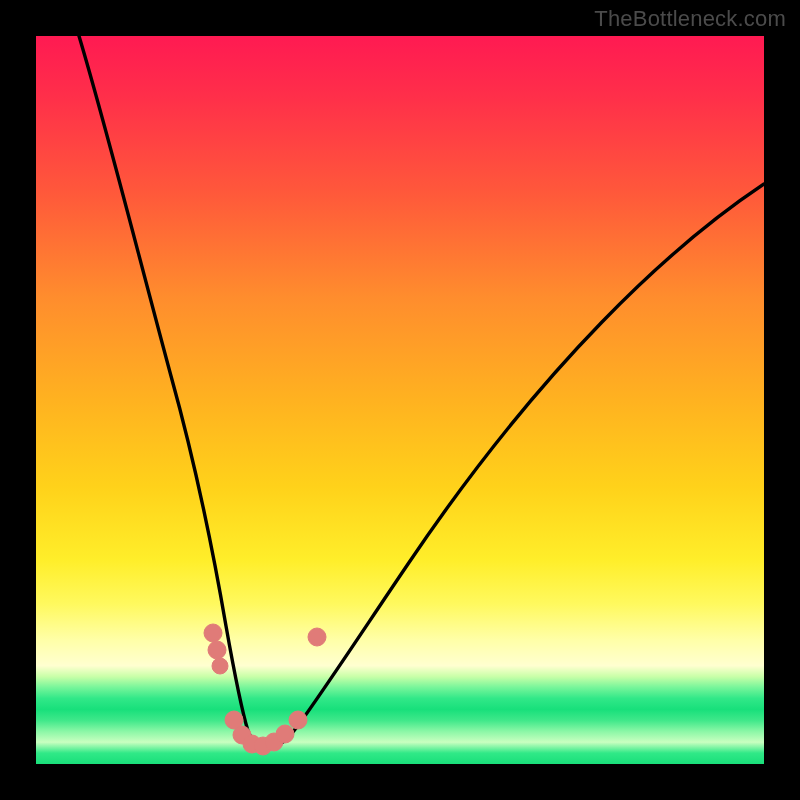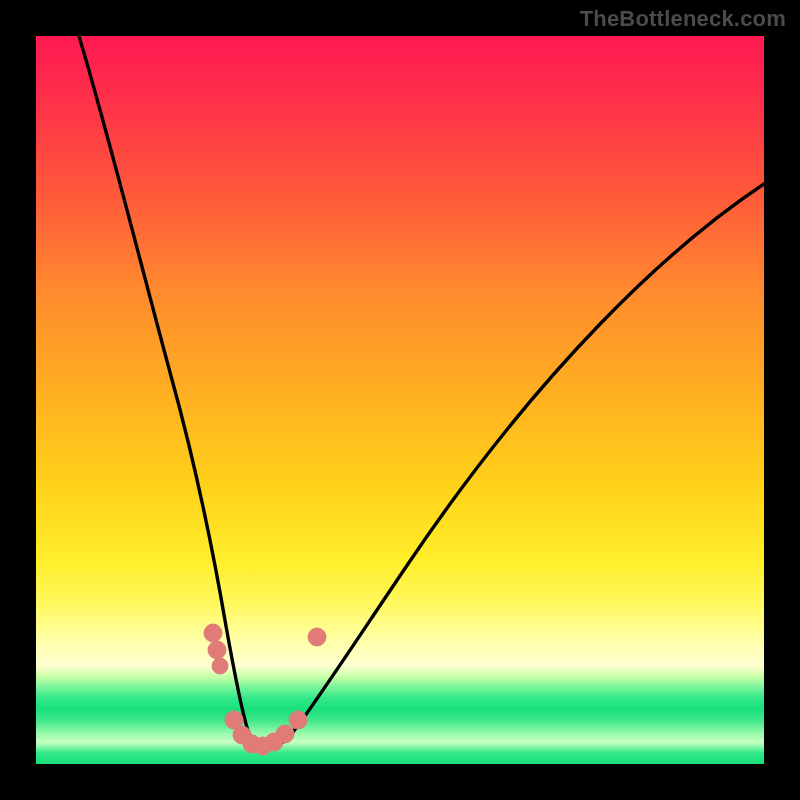--- a/index.html
+++ b/index.html
@@ -57,21 +57,21 @@
     width: 100%;
     height: 100%;
   }
   .watermark {
     position: absolute;
     top: 6px;
     right: 14px;
     color: #4b4b4b;
     font-size: 22px;
     letter-spacing: 0.2px;
-    font-weight: 700;
+    font-weight: 400;
     user-select: none;
   }
 </style>
 </head>
 <body>
 
 <div class="frame">
   <div class="watermark">TheBottleneck.com</div>
 
   <div class="plot">

